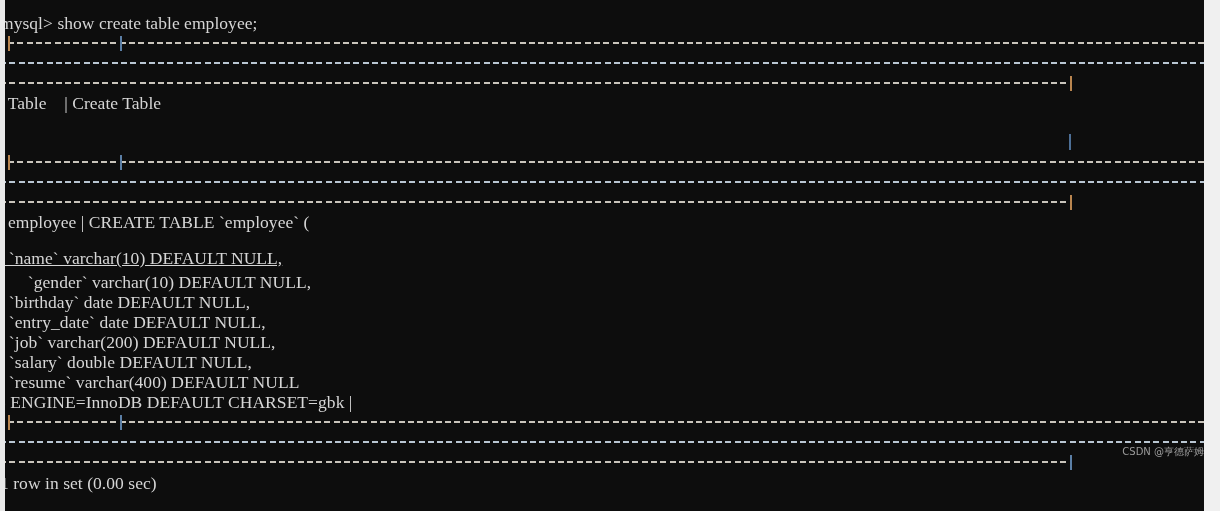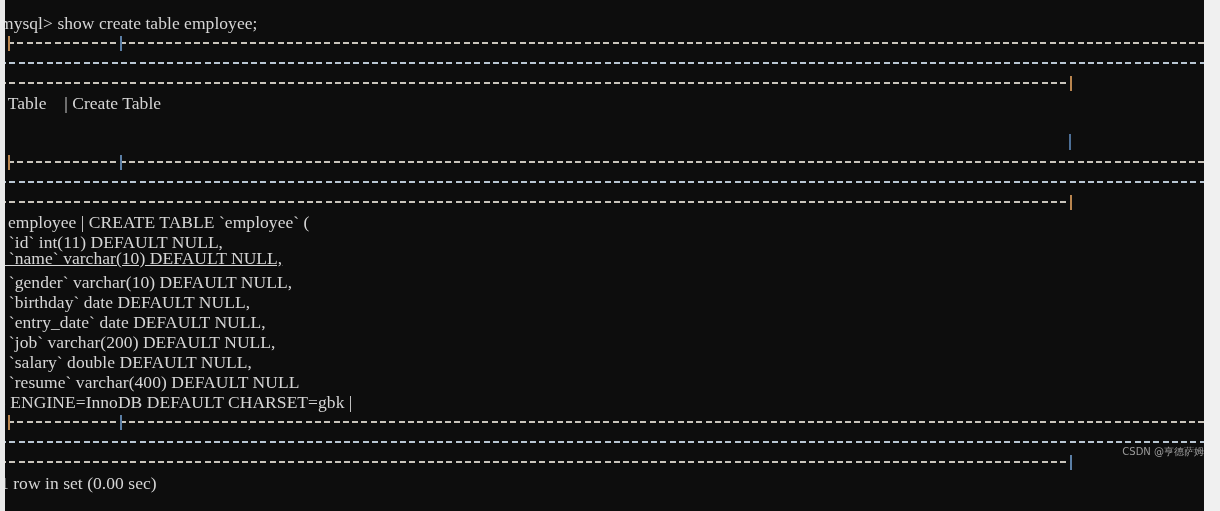--- a/index.html
+++ b/index.html
@@ -153,23 +153,22 @@
     </div>
     <div class="sep-row" style="top:172px;left:0;width:1204px;">
       <div class="sep-dash tint-b" style="left:0px;width:1204px;"></div>
     </div>
     <div class="sep-row" style="top:192px;left:0;width:1204px;">
       <div class="sep-dash" style="left:0px;width:1070px;"></div>
       <div class="plus-mark" style="left:1070px;"></div>
     </div>
 
     <div class="term-line" style="top:212px;">| employee | CREATE TABLE `employee` (</div>
-    <div class="term-line" style="top:232px;">  `id` int(11) DEFAULT NULL,</div>
     <div class="term-line" style="top:248px;text-decoration:underline;">  `name` varchar(10) DEFAULT NULL,</div>
-    <div class="term-line" style="top:272px;">  `gender` varchar(10) DEFAULT NULL,</div>
+    <div class="term-line" style="top:272px;margin-left:19px;">  `gender` varchar(10) DEFAULT NULL,</div>
     <div class="term-line" style="top:312px;">  `entry_date` date DEFAULT NULL,</div>
     <div class="term-line" style="top:292px;">  `birthday` date DEFAULT NULL,</div>
     <div class="term-line" style="top:332px;">  `job` varchar(200) DEFAULT NULL,</div>
     <div class="term-line" style="top:352px;">  `salary` double DEFAULT NULL,</div>
     <div class="term-line" style="top:372px;">  `resume` varchar(400) DEFAULT NULL</div>
     <div class="term-line" style="top:392px;">) ENGINE=InnoDB DEFAULT CHARSET=gbk |</div>
 
     <div class="sep-row" style="top:412px;left:0;width:1204px;">
       <div class="sep-dash" style="left:8px;width:1196px;"></div>
       <div class="plus-mark" style="left:8px;"></div>

